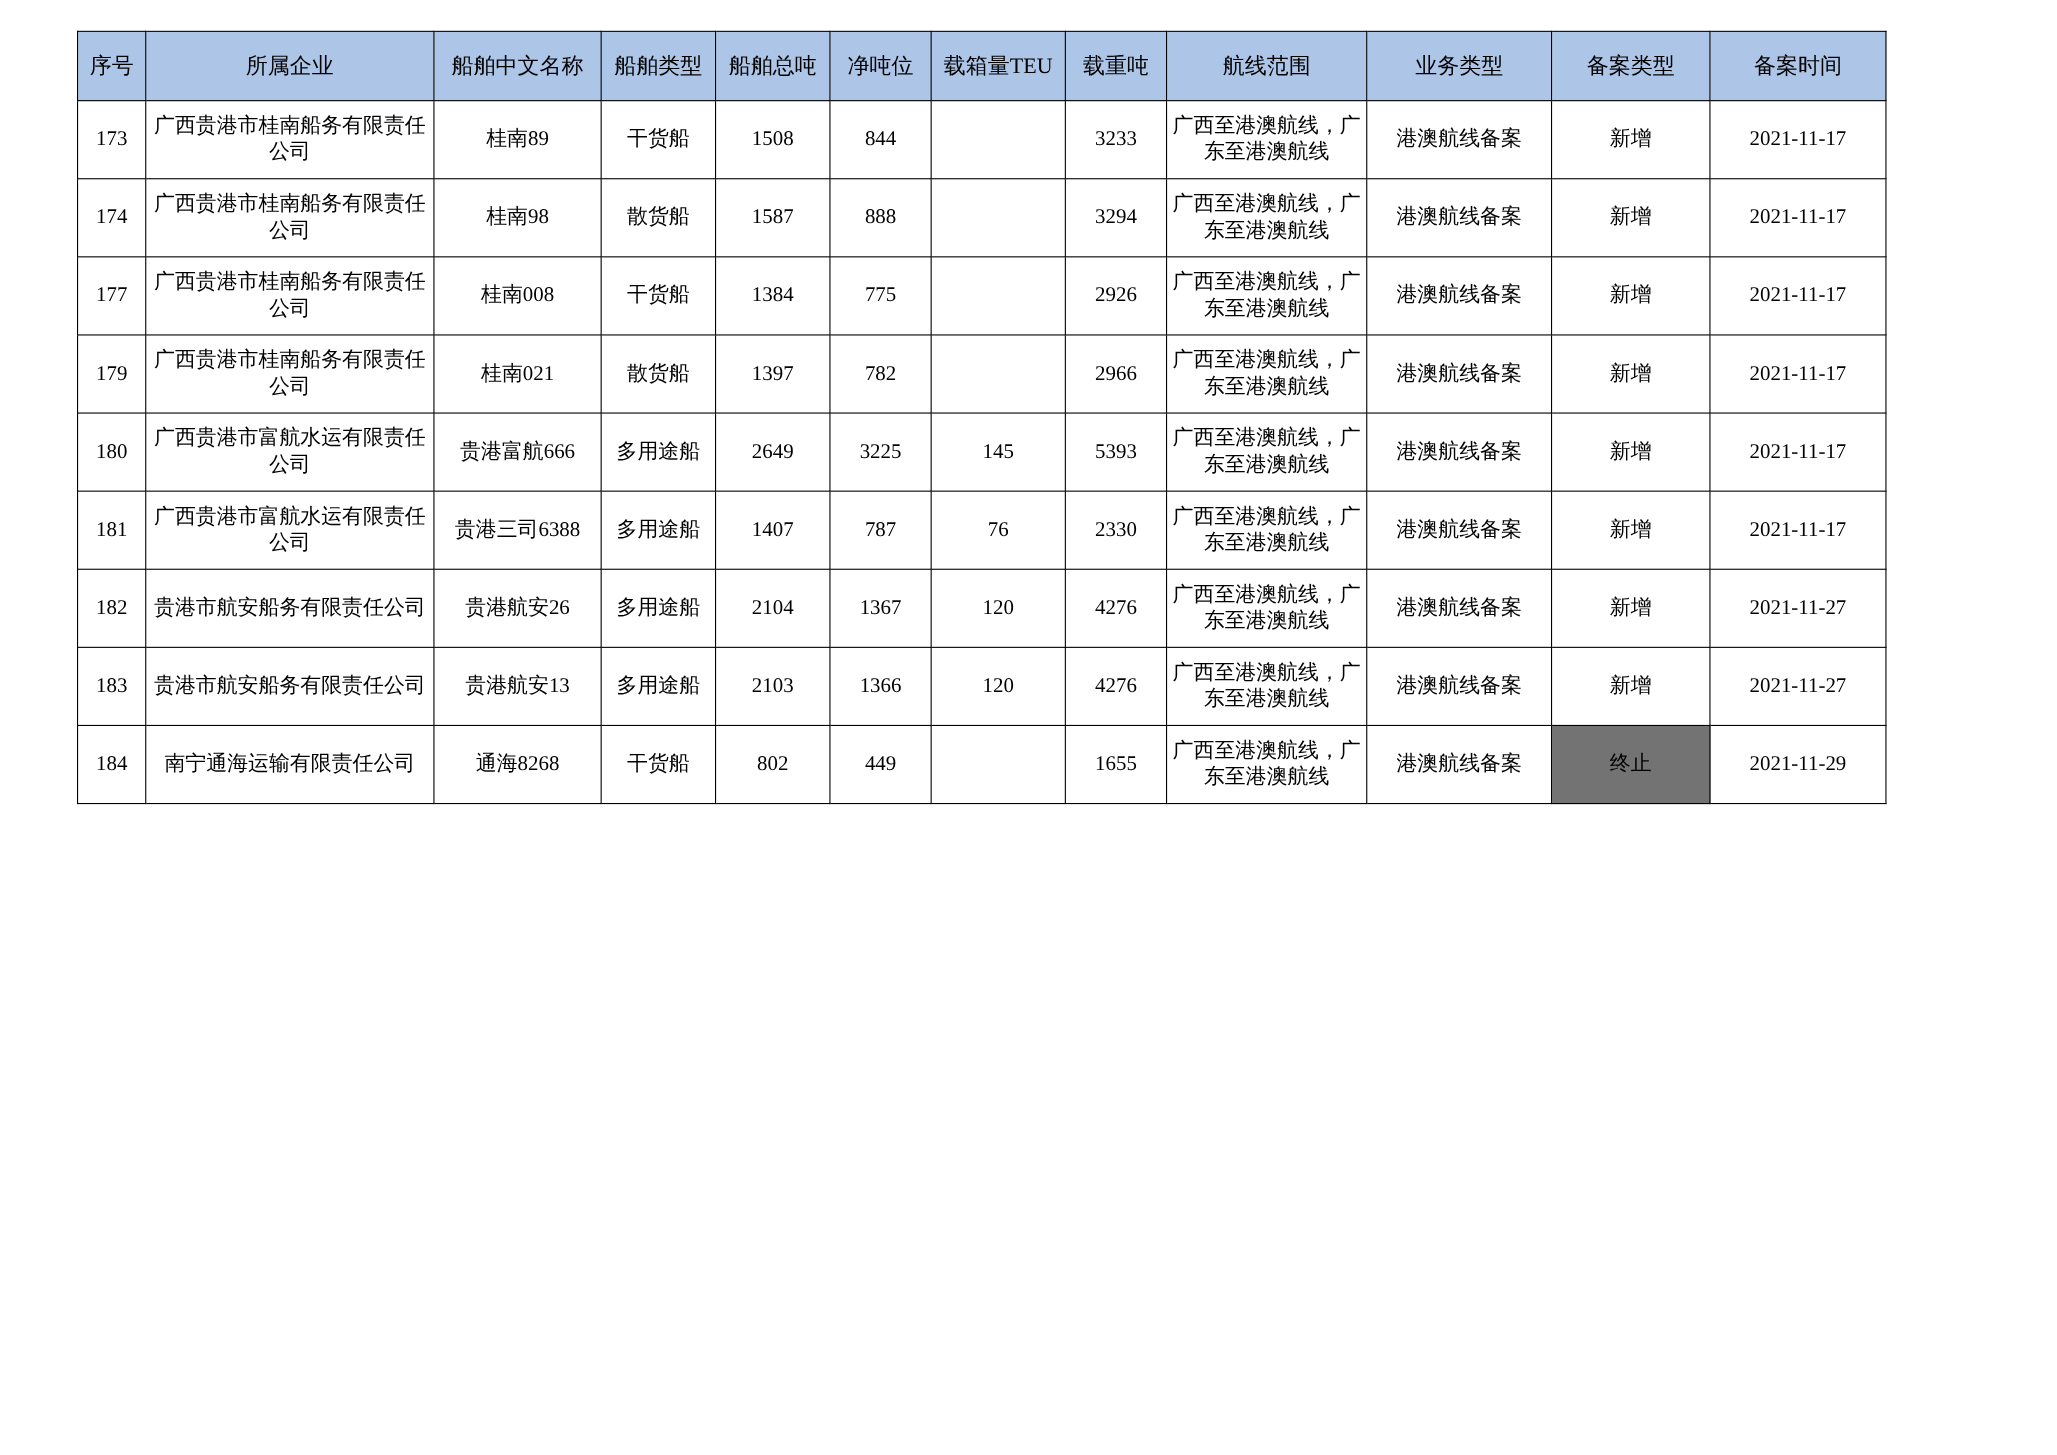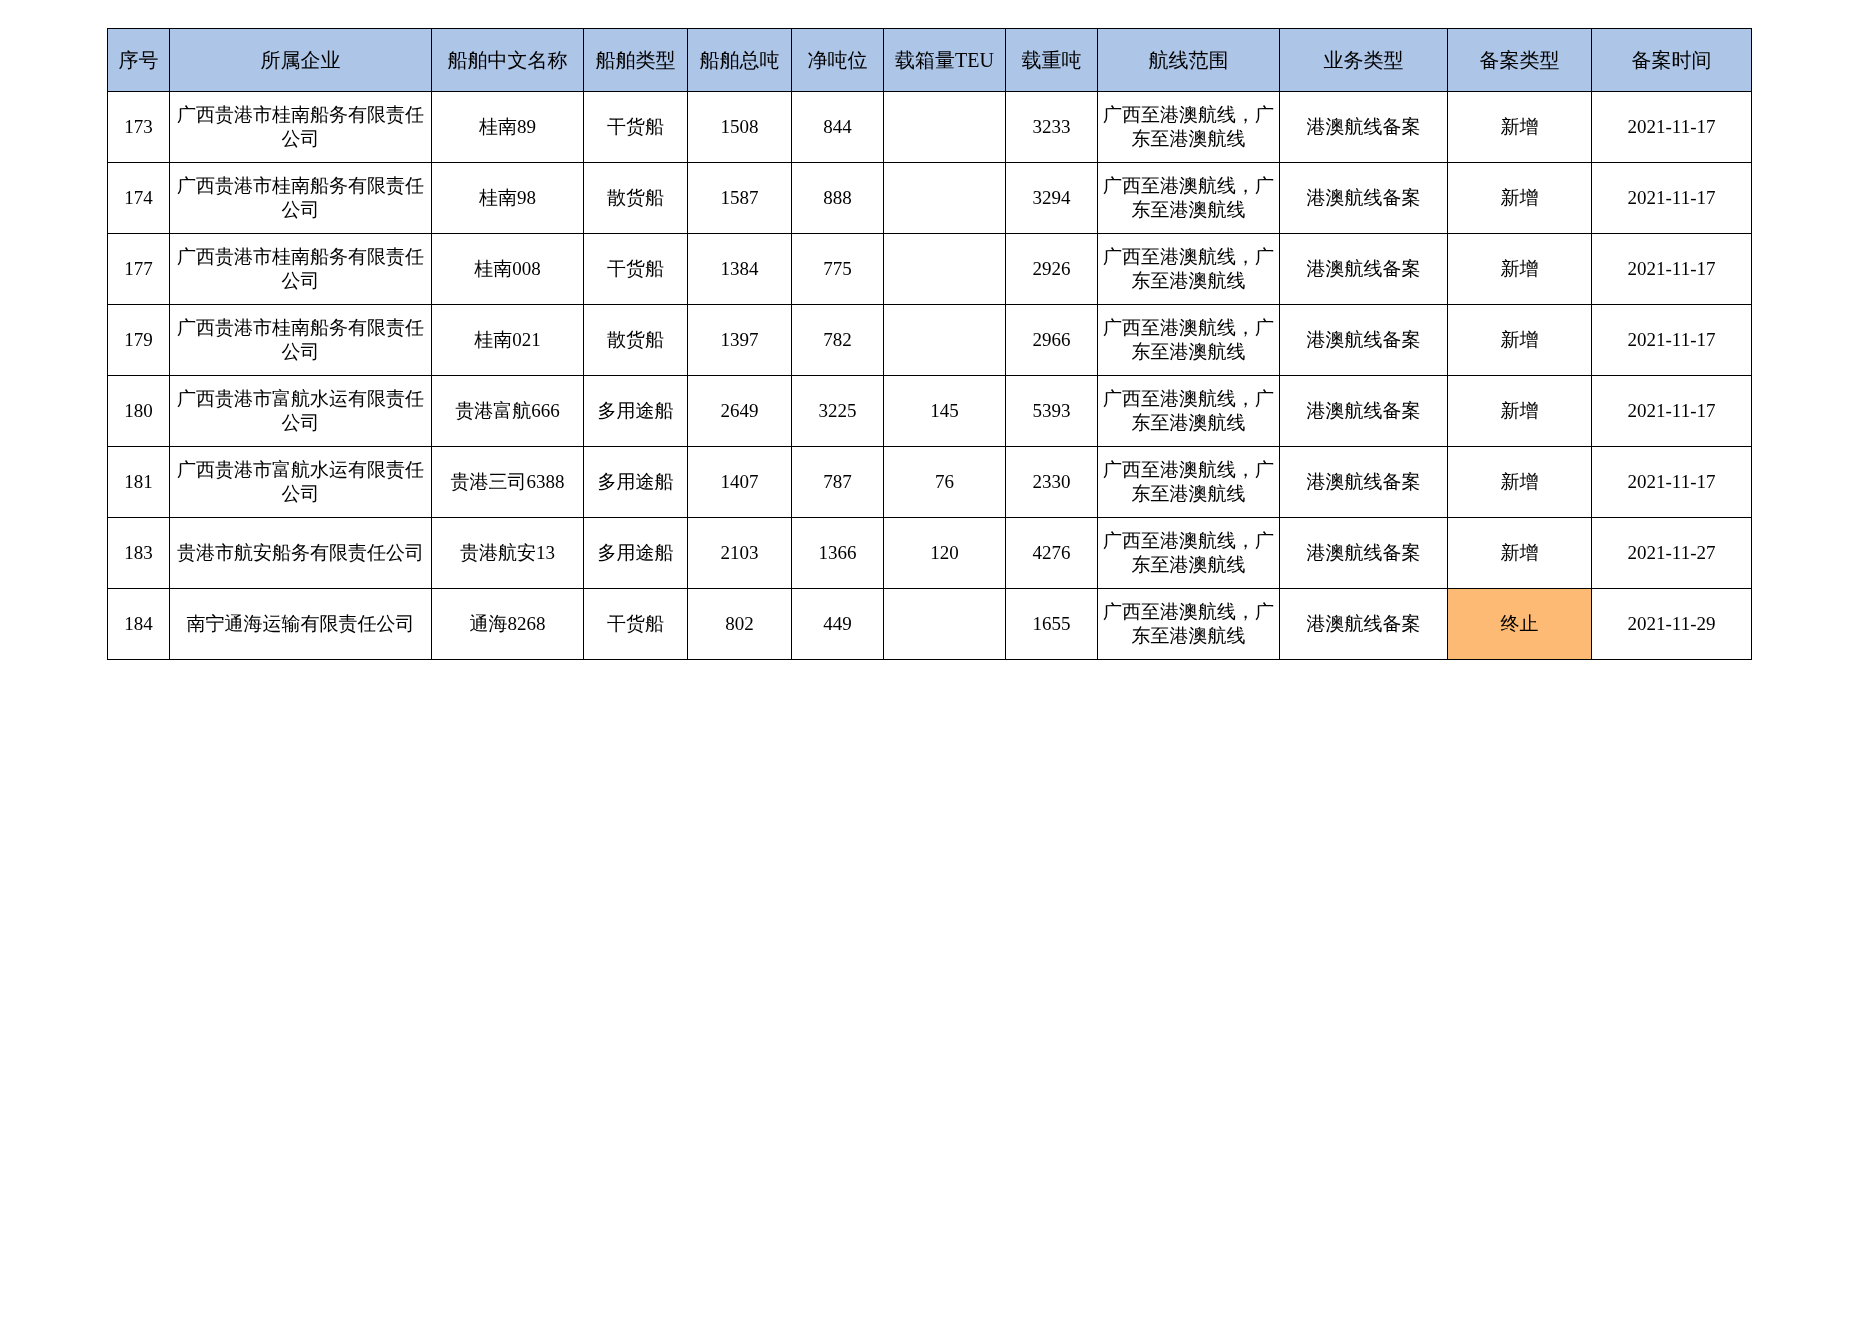--- a/index.html
+++ b/index.html
@@ -17,21 +17,20 @@
     position: relative;
     width: 1870px;
     height: 1323px;
     box-sizing: border-box;
     padding: 28px 70px 0 70px;
   }
   table.ship-table {
     border-collapse: collapse;
     width: 1448px;
     table-layout: fixed;
-    margin-left: 37px;
   }
   table.ship-table th,
   table.ship-table td {
     border: 1px solid #000000;
     text-align: center;
     vertical-align: middle;
     font-size: 19px;
     line-height: 1.25;
     padding: 4px 3px;
     font-family: "Liberation Serif", "DejaVu Serif", serif;
@@ -189,20 +188,34 @@
           <td>1407</td>
           <td>787</td>
           <td>76</td>
           <td>2330</td>
           <td class="route">广西至港澳航线，广东至港澳航线</td>
           <td>港澳航线备案</td>
           <td>新增</td>
           <td class="date">2021-11-17</td>
         </tr>
         <tr>
+          <td>182</td>
+          <td class="company">贵港市航安船务有限责任公司</td>
+          <td>贵港航安26</td>
+          <td>多用途船</td>
+          <td>2104</td>
+          <td>1367</td>
+          <td>120</td>
+          <td>4276</td>
+          <td class="route">广西至港澳航线，广东至港澳航线</td>
+          <td>港澳航线备案</td>
+          <td>新增</td>
+          <td class="date">2021-11-27</td>
+        </tr>
+        <tr>
           <td>183</td>
           <td class="company">贵港市航安船务有限责任公司</td>
           <td>贵港航安13</td>
           <td>多用途船</td>
           <td>2103</td>
           <td>1366</td>
           <td>120</td>
           <td>4276</td>
           <td class="route">广西至港澳航线，广东至港澳航线</td>
           <td>港澳航线备案</td>
@@ -213,18 +226,18 @@
           <td>184</td>
           <td class="company">南宁通海运输有限责任公司</td>
           <td>通海8268</td>
           <td>干货船</td>
           <td>802</td>
           <td>449</td>
           <td></td>
           <td>1655</td>
           <td class="route">广西至港澳航线，广东至港澳航线</td>
           <td>港澳航线备案</td>
-          <td class="highlight" style="background: #fdba74;">终止</td>
+          <td class="highlight" style="background: #737373;">终止</td>
           <td class="date">2021-11-29</td>
         </tr>
       </tbody>
   </table>
 </div>
 
 </body></html>

